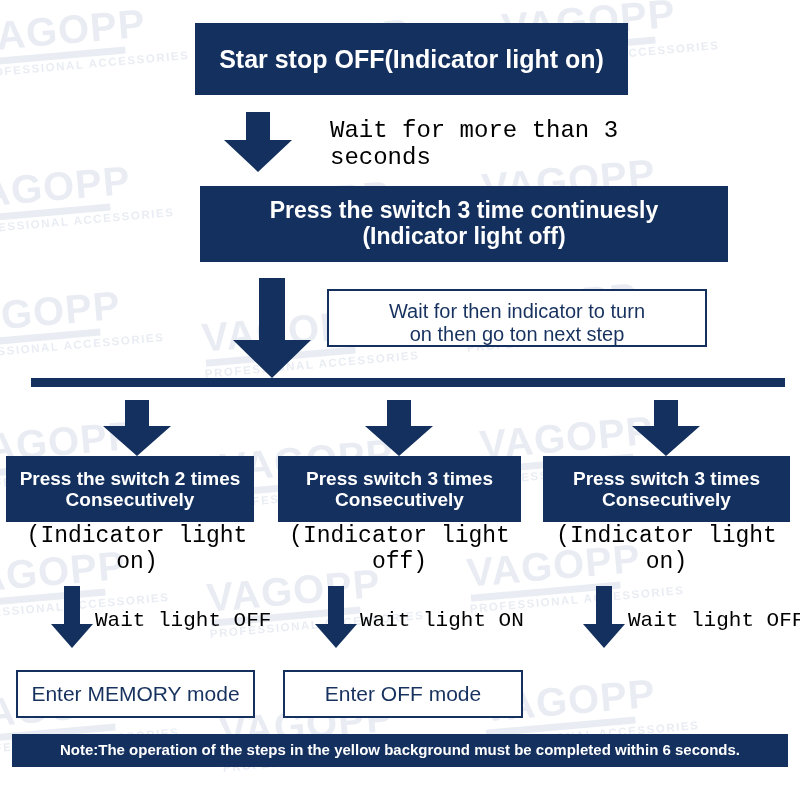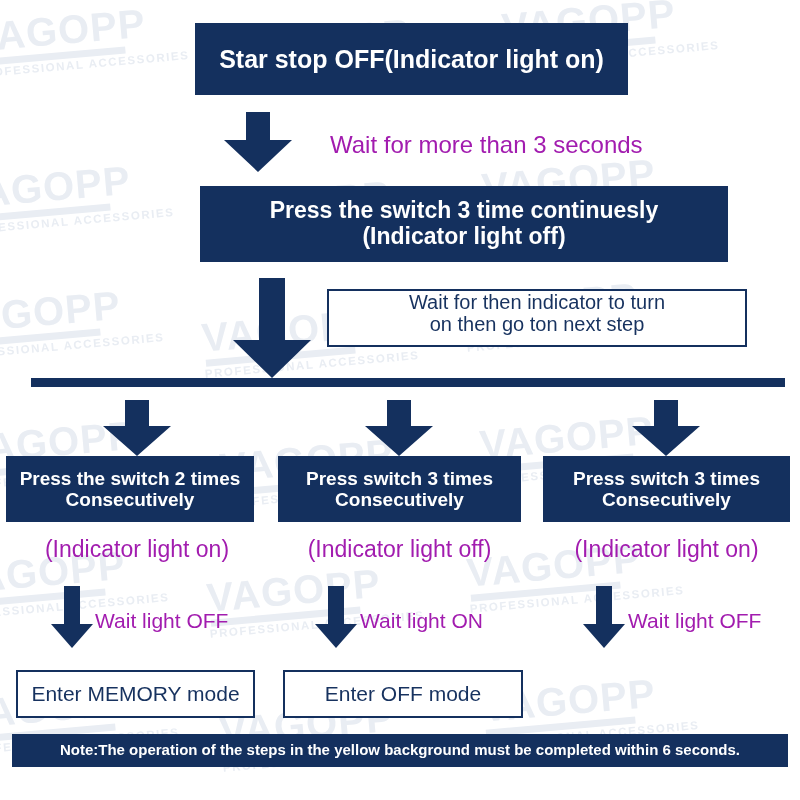--- a/index.html
+++ b/index.html
@@ -84,23 +84,24 @@
   
   .box-outline {
     background: #ffffff;
     color: #17325f;
     border: 2px solid #14305e;
     font-weight: normal;
     justify-content: center;
   }
   
   .text-plain {
-    color: #a21caf;
+    color: #000000;
     font-weight: normal;
     background: transparent;
+    font-family: Liberation Mono, monospace;
   }
 
   .lbl { display: block; width: 100%; line-height: 1.12; }
 
   
   .arrow {
     position: absolute;
   }
   .arrow svg { display: block; }
 
@@ -233,21 +234,21 @@
       <span class="lbl">Press the switch 3 time continuesly</span>
       <span class="lbl">(Indicator light off)</span>
     </div>
 
     <div class="arrow" style="left:233px; top:278px;">
       <svg width="78" height="100" viewBox="0 0 78 100" aria-hidden="true">
         <polygon points="26,0 52,0 52,62 78,62 39,100 0,62 26,62" fill="#14305e"></polygon>
       </svg>
     </div>
 
-    <div class="node box-outline" style="left:327px; top:289px; width:420px; height:58px; font-size:20px; flex-direction:column; justify-content:flex-start;">
+    <div class="node box-outline" style="left:327px; top:289px; width:380px; height:58px; font-size:20px; flex-direction:column; justify-content:flex-end;">
       <span class="lbl">Wait for then indicator to turn</span>
       <span class="lbl">on then go ton next step</span>
     </div>
 
     <div class="split-bar" style="left:31px; top:378px; width:754px; height:9px;"></div>
 
     <div class="arrow" style="left:103px; top:400px;">
       <svg width="68" height="56" viewBox="0 0 68 56" aria-hidden="true">
         <polygon points="22,0 46,0 46,26 68,26 34,56 0,26 22,26" fill="#14305e"></polygon>
       </svg>

